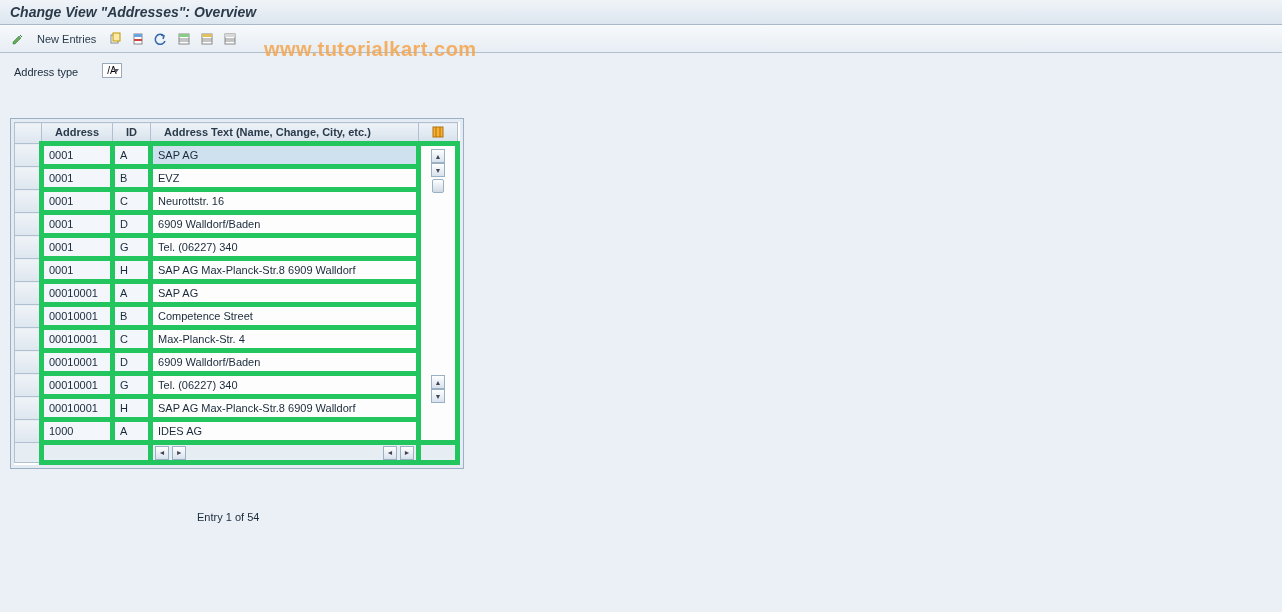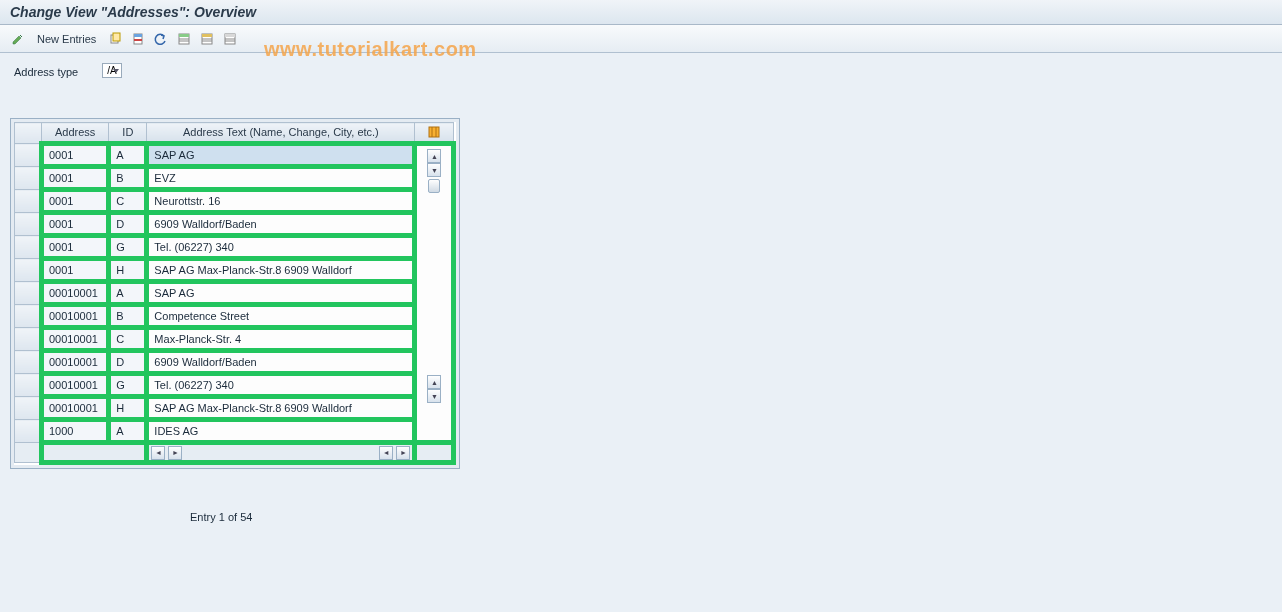--- a/index.html
+++ b/index.html
@@ -96,22 +96,22 @@
       background: #e4ebf2;
       padding: 3px;
     }
     .data-table {
       border-collapse: collapse;
       background: #fff;
     }
     .data-table th {
       background: linear-gradient(to bottom, #eef3f8, #d8e2ec);
       border: 1px solid #b0c0d0;
-      font-weight: normal;
-      text-align: center;
+      font-weight: bold;
+      text-align: left;
       padding: 3px 13px;
       font-size: 11px;
       color: #2a3a4a;
     }
     .data-table td {
       border: 5px solid #22c55e;
       padding: 3px 5px;
       font-size: 11px;
       color: #1a2a3a;
       background: #fdfdfd;
@@ -180,21 +180,21 @@
       box-shadow: 0 1px 1px rgba(0,0,0,0.15);
     }
     .position-btn .ico{
       width:16px;height:16px;
       margin-right:6px;
       display:inline-flex;align-items:center;justify-content:center;
     }
     .position-btn .lbl{
       flex:1;text-align:center;font-size:11px;color:#2a2a1a;
     }
-    .entry-status{ font-size:11px;color:#1a2a3a; }
+    .entry-status{ font-size:11px;color:#1a2a3a;margin-left:7px; }
     
     
     svg{display:block;}
   </style>
 </head>
 <body>
 
 <div class="title-bar">Change View "Addresses": Overview</div>
 
 <div class="toolbar">

